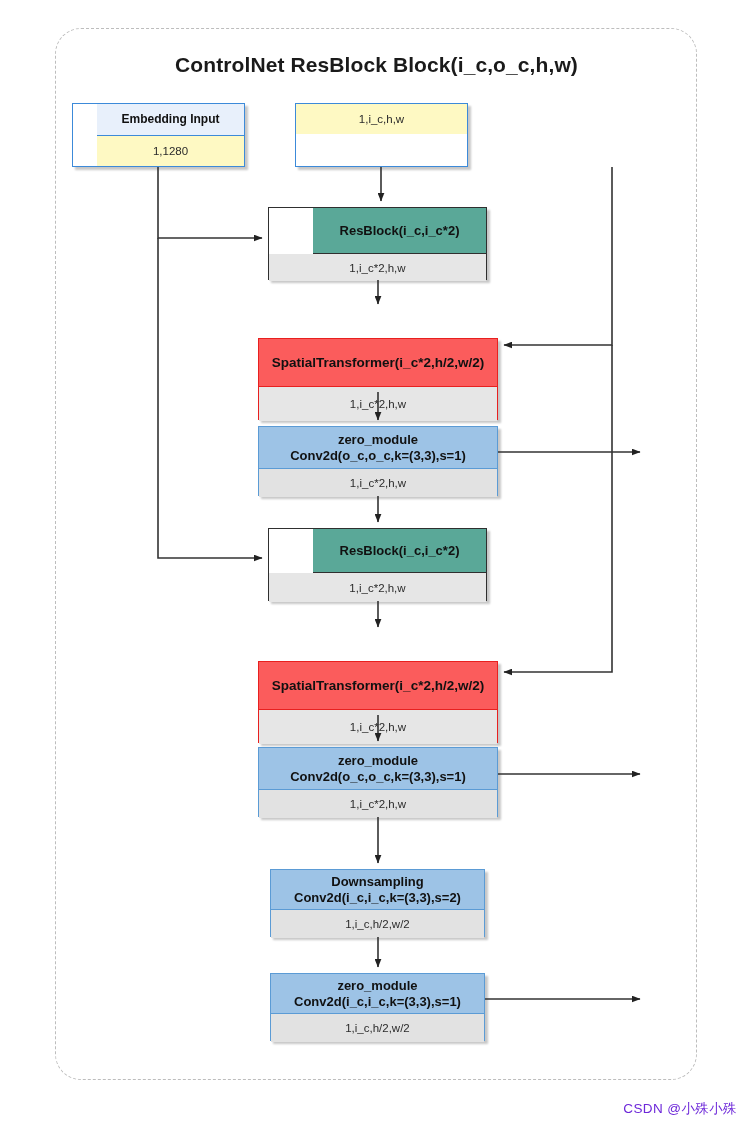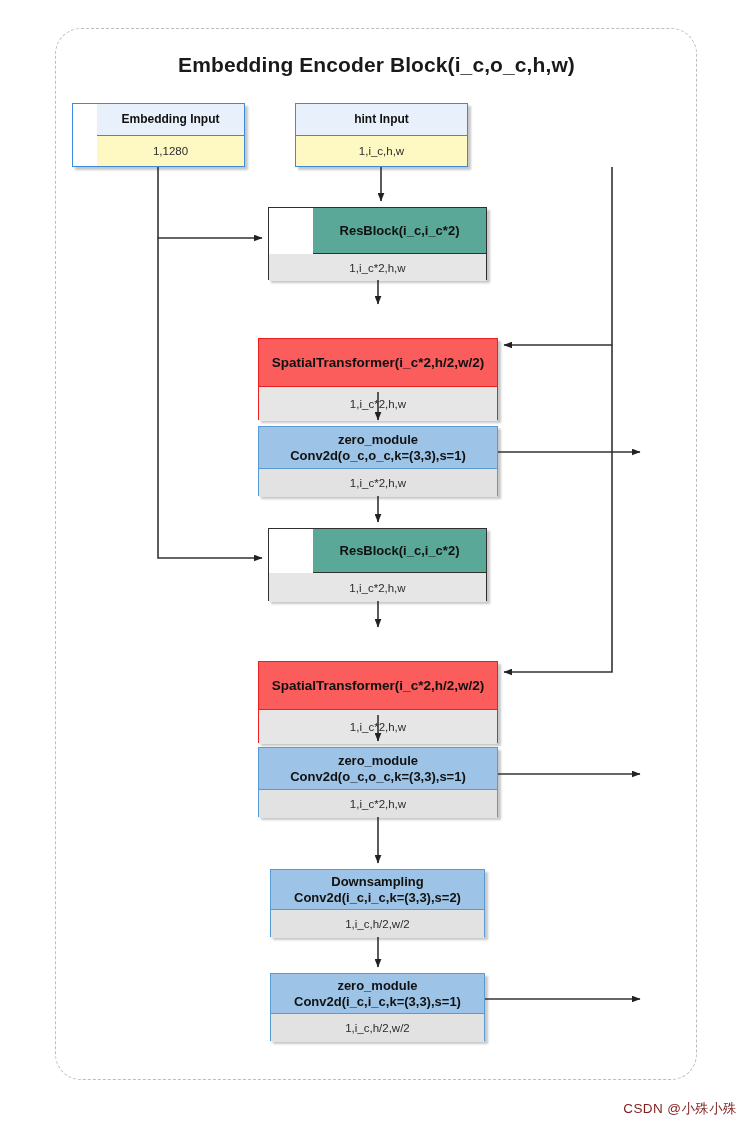--- a/index.html
+++ b/index.html
@@ -114,40 +114,39 @@
     width: 753px;
     height: 1129px;
     pointer-events: none;
   }
 
   #watermark {
     position: absolute;
     right: 16px;
     top: 1100px;
     font-size: 13.5px;
-    color: #7f1d1d;
+    color: #6d28d9;
     letter-spacing: 0.4px;
   }
 </style>
 </head>
 <body>
 
 <div id="canvas">
 
   <div id="group-container"></div>
 
-  <div id="diagram-title">Embedding Encoder Block(i_c,o_c,h,w)</div>
+  <div id="diagram-title">ControlNet ResBlock Block(i_c,o_c,h,w)</div>
 
   <div class="node input" style="left:72px; top:103px; width:173px; height:64px;padding-left:24px;">
     <div class="head" style="height:32px;">Embedding Input</div>
     <div class="body" style="height:30px;">1,1280</div>
   </div>
 
   <div class="node input" style="left:295px; top:103px; width:173px; height:64px;">
-    <div class="head" style="height:32px;">hint Input</div>
     <div class="body" style="height:30px;">1,i_c,h,w</div>
   </div>
 
 
   <div class="node res" style="left:268px; top:207px; width:219px; height:73px;">
     <div class="head" style="height:46px;">ResBlock(i_c,i_c*2)</div>
     <div class="body" style="height:27px;">1,i_c*2,h,w</div>
   </div>
 
   <div class="node spat" style="left:258px; top:310px; width:240px; height:82px;">

